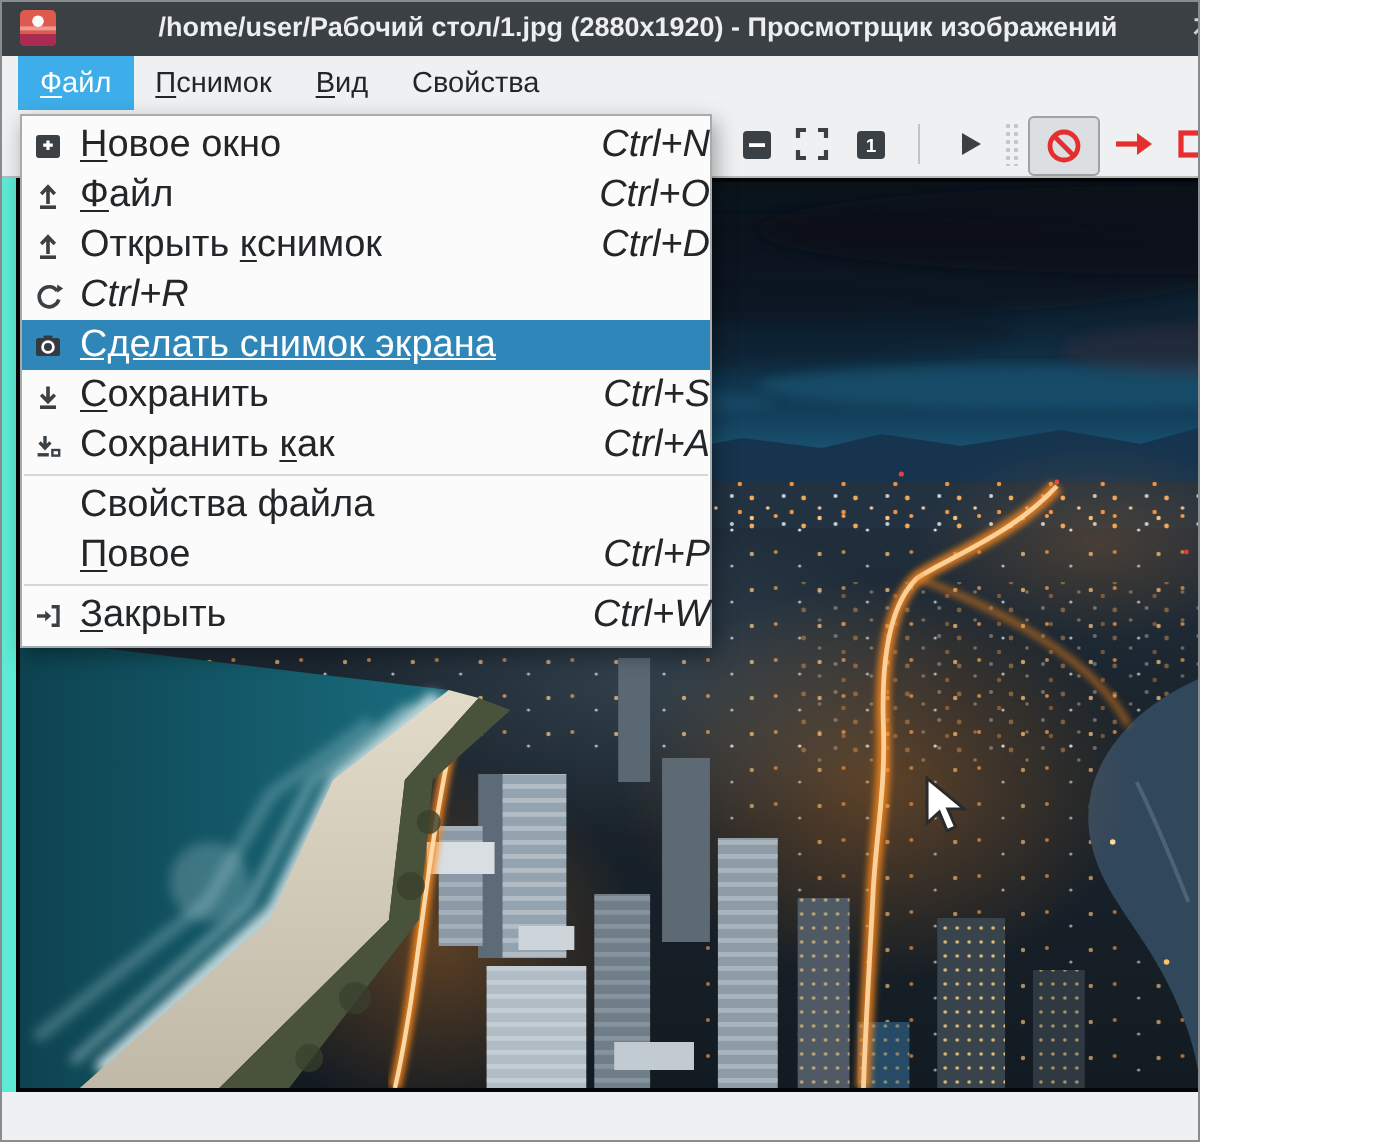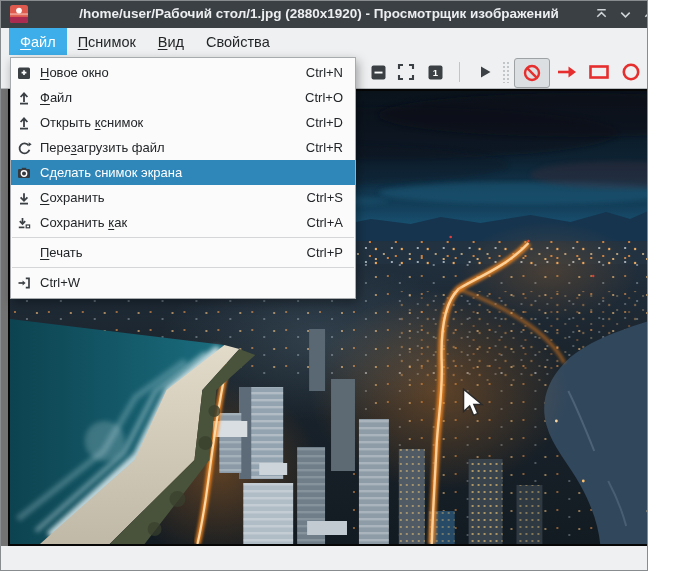--- a/index.html
+++ b/index.html
@@ -1,17 +1,17 @@
 <!DOCTYPE html>
 <html><head>
 <meta charset="utf-8">
 <style>
   html,body{margin:0;padding:0;}
   body{width:688px;height:571px;font-family:"Liberation Sans","DejaVu Sans",sans-serif;-webkit-font-smoothing:antialiased;}
-  #app{position:relative;width:648px;height:571px;background:#737373;overflow:hidden;}
+  #app{position:relative;width:600px;height:571px;background:#5eead4;overflow:hidden;}
   #app::after{content:"";position:absolute;inset:0;border:1px solid #888c8f;pointer-events:none;z-index:90;}
 
   
   .titlebar{position:absolute;left:0;top:0;width:688px;height:28px;background:#3b4045;display:flex;align-items:center;z-index:5;}
   .app-icon{position:absolute;left:10px;top:5px;width:18px;height:18px;}
   .tb-title{position:absolute;left:40px;right:90px;top:0;height:28px;line-height:28px;text-align:center;color:#eceef0;font-size:13.5px;font-weight:bold;white-space:nowrap;overflow:hidden;}
   .winbtns{position:absolute;right:6px;top:0;height:28px;display:flex;align-items:center;gap:6px;}
   .winbtn{width:18px;height:18px;display:flex;align-items:center;justify-content:center;cursor:default;}
 
   
@@ -23,25 +23,25 @@
   
   .toolbar{position:absolute;left:0;top:55px;width:688px;height:34px;background:#eff0f1;border-bottom:1px solid #b8bbbd;box-sizing:border-box;z-index:4;}
   .tbtn{position:absolute;top:3px;width:30px;height:28px;display:flex;align-items:center;justify-content:center;}
   .tbtn.pressed{background:#dcdfe1;border:1px solid #9ea2a5;border-radius:3px;width:34px;}
   .tsep{position:absolute;top:7px;width:1px;height:20px;background:#c2c5c7;}
   .thandle{position:absolute;top:6px;width:8px;height:22px;background-image:radial-gradient(#c3c6c8 1px,transparent 1.2px);background-size:4px 4px;}
   .toverflow{position:absolute;top:5px;font-size:15px;color:#3b4045;font-weight:bold;letter-spacing:-2px;}
 
   
   .menu{position:absolute;left:10px;top:57px;width:346px;background:#fbfbfb;border:1px solid #a8abad;box-shadow:2px 4px 10px rgba(0,0,0,.35);box-sizing:border-box;padding:2px 0 3px 0;z-index:50;}
-  .mi{height:25px;display:flex;align-items:center;padding:0 0 0 5px;font-size:13px;color:#232629;}
-  .mi.sel{background:#2f86b8;color:#fff;}
+  .mi{height:25px;display:flex;align-items:center;padding:0 0 0 5px;font-size:19px;color:#232629;}
+  .mi.sel{background:#2f86b8;color:#fff;text-decoration:underline;}
   .mi-ic{width:24px;height:17px;display:flex;align-items:center;justify-content:flex-start;flex:none;}
   .mi-label{flex:1;white-space:nowrap;}
-  .mi-short{margin-right:12px;white-space:nowrap;}
+  .mi-short{white-space:nowrap;font-style:italic;}
   .mi-subarrow{margin-right:8px;width:0;height:0;border-left:5px solid #3b4045;border-top:4px solid transparent;border-bottom:4px solid transparent;}
   .msep{height:1px;background:#d4d6d7;margin:2px 1px;}
 
   
   .view{position:absolute;left:8px;top:89px;width:672px;height:457px;background:#060606;z-index:1;}
   .photo{position:absolute;left:10px;top:91px;width:666px;height:453px;z-index:2;}
   .cursor{position:absolute;left:461px;top:388px;z-index:60;}
 
   
   .statusbar{position:absolute;left:0;top:546px;width:688px;height:25px;background:#eff0f1;z-index:3;}
@@ -327,21 +327,20 @@
     </div>
 
 
     <div class="mi">
       <span class="mi-ic">
         <svg width="16" height="16" viewBox="0 0 16 16">
             <path d="M12.6 5.4 A5 5 0 1 0 13.4 9.8" fill="none" stroke="#3b4045" stroke-width="1.8"></path>
             <path d="M12.6 2.2 L12.6 6.4 L15.6 4.2 Z" fill="#3b4045"></path>
           </svg>
       </span>
-      <span class="mi-label"><span>Пере</span><span class="u">з</span><span>агрузить файл</span></span>
       <span class="mi-short">Ctrl+R</span>
     </div>
 
     <div class="mi sel">
       <span class="mi-ic">
         <svg width="16" height="16" viewBox="0 0 16 16">
             <rect x="5.8" y="2.8" width="4.4" height="2.2" fill="#343a3f"></rect>
             <rect x="2" y="4" width="12" height="9" rx="1.3" fill="#343a3f"></rect>
             <circle cx="8" cy="8.5" r="2.7" fill="none" stroke="#fff" stroke-width="1.4"></circle>
           </svg>
@@ -370,37 +369,43 @@
             <rect x="10.8" y="10.6" width="2.2" height="1.6" fill="#fff"></rect>
           </svg>
       </span>
       <span class="mi-label"><span>Сохранить </span><span class="u">к</span><span>ак</span></span>
       <span class="mi-short">Ctrl+A</span>
     </div>
 
 
     <div class="msep"></div>
 
-
     <div class="mi">
       <span class="mi-ic"></span>
-      <span class="mi-label"><span></span><span class="u">П</span><span>ечать</span></span>
+      <span class="mi-label"><span>Свойства файла</span><span class="u"></span><span></span></span>
+      <span class="mi-short"></span>
+    </div>
+
+    <div class="mi">
+      <span class="mi-ic"></span>
+      <span class="mi-label"><span></span><span class="u">П</span><span>овое</span></span>
       <span class="mi-short">Ctrl+P</span>
     </div>
 
     <div class="msep"></div>
 
     <div class="mi">
       <span class="mi-ic">
         <svg width="16" height="16" viewBox="0 0 16 16">
             <path d="M9.8 3.4 H13 V12.6 H9.8" fill="none" stroke="#3b4045" stroke-width="1.7"></path>
             <path d="M2.5 8 H7.5" stroke="#3b4045" stroke-width="1.7"></path>
             <path d="M6.6 5.4 L9.6 8 L6.6 10.6 Z" fill="#3b4045"></path>
           </svg>
       </span>
+      <span class="mi-label"><span></span><span class="u">З</span><span>акрыть</span></span>
       <span class="mi-short">Ctrl+W</span>
     </div>
   </div>
 
   <div class="statusbar">
     <span></span>
     <span class="grip"></span>
   </div>
 
 </div>

